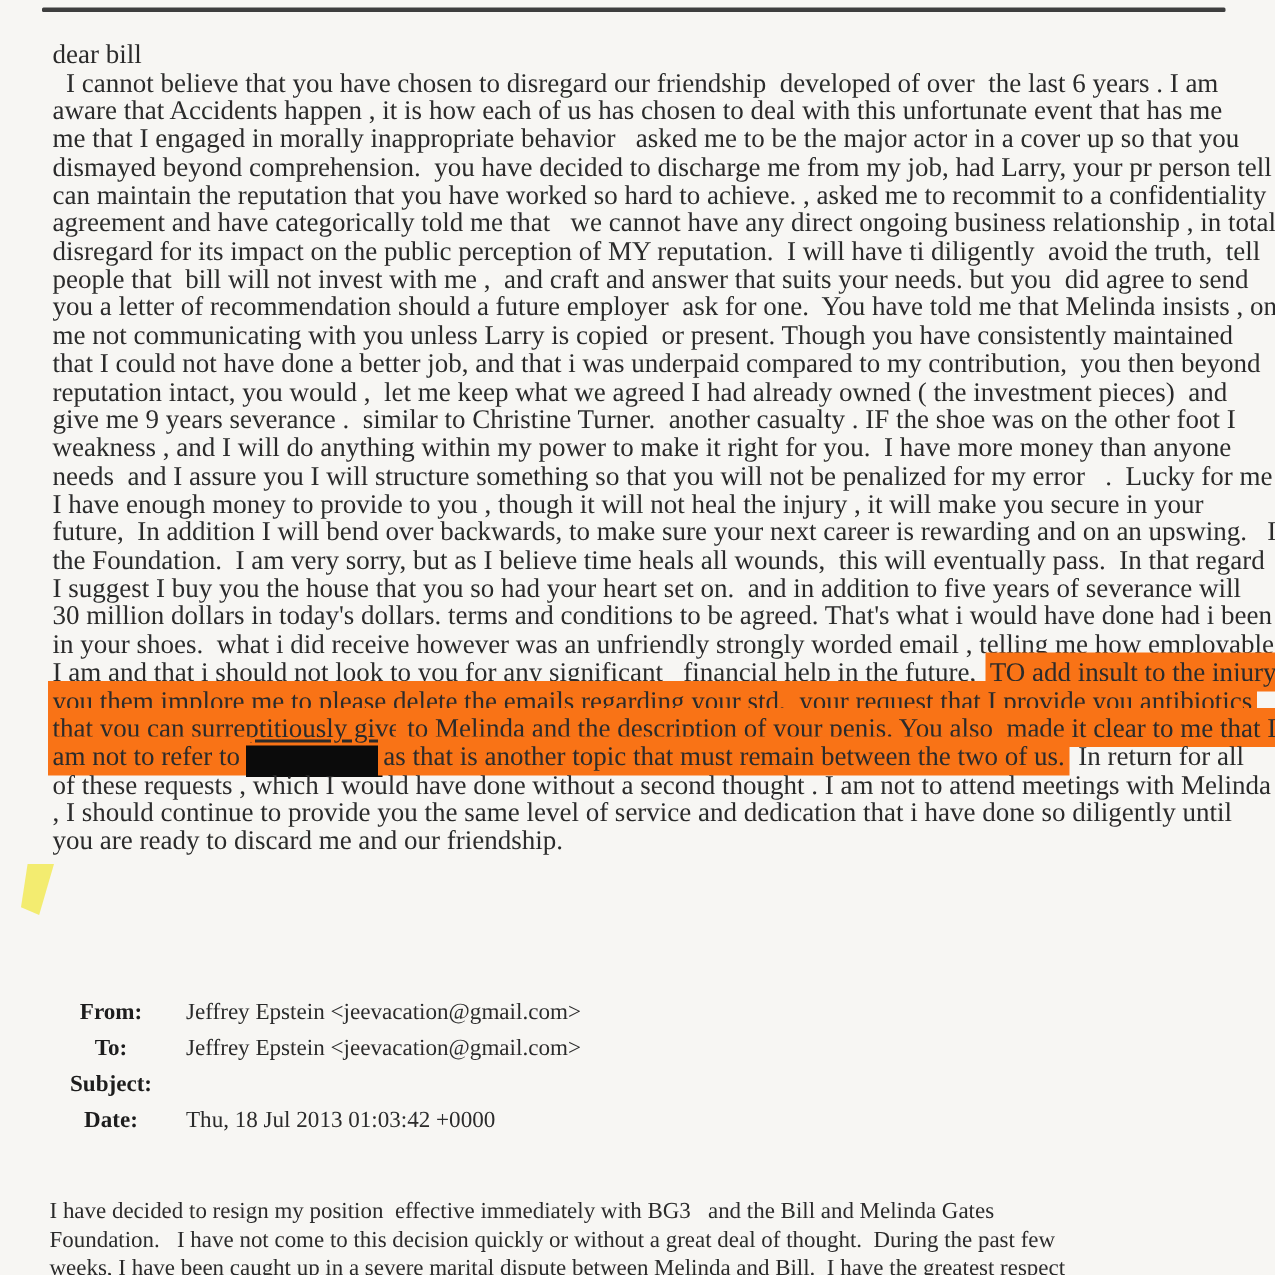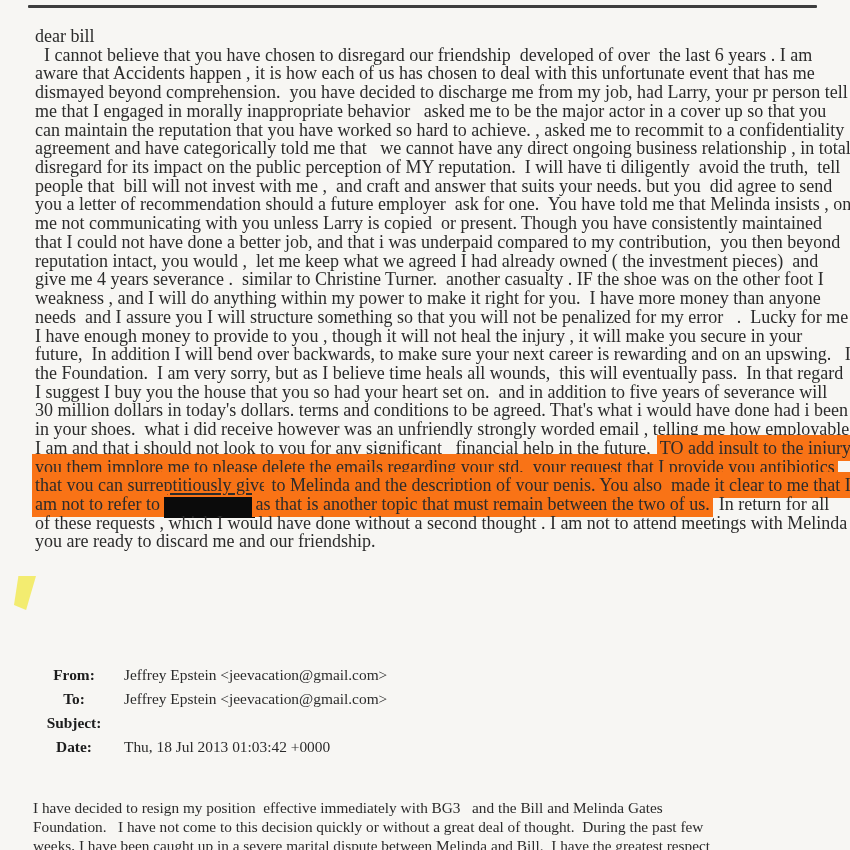--- a/index.html
+++ b/index.html
@@ -51,44 +51,45 @@
 
 <div class="page">
   <div class="top-rule scan"></div>
 
   <div class="hl-smudge"></div>
 
   <div class="email-body scan">
       <div class="line"><span>dear bill</span></div>
       <div class="line"><span>  I cannot believe that you have chosen to disregard our friendship  developed of over  the last 6 years . I am</span></div>
       <div class="line"><span>aware that Accidents happen , it is how each of us has chosen to deal with this unfortunate event that has me</span></div>
+      <div class="line"><span>me that I engaged in morally inappropriate behavior   asked me to be the major actor in a cover up so that you</span></div>
       <div class="line"><span>dismayed beyond comprehension.  you have decided to discharge me from my job, had Larry, your pr person tell</span></div>
-      <div class="line"><span>me that I engaged in morally inappropriate behavior   asked me to be the major actor in a cover up so that you</span></div>
       <div class="line"><span>can maintain the reputation that you have worked so hard to achieve. , asked me to recommit to a confidentiality</span></div>
       <div class="line"><span>agreement and have categorically told me that   we cannot have any direct ongoing business relationship , in total</span></div>
       <div class="line"><span>disregard for its impact on the public perception of MY reputation.  I will have ti diligently  avoid the truth,  tell</span></div>
       <div class="line"><span>people that  bill will not invest with me ,  and craft and answer that suits your needs. but you  did agree to send</span></div>
       <div class="line"><span>you a letter of recommendation should a future employer  ask for one.  You have told me that Melinda insists , on</span></div>
       <div class="line"><span>me not communicating with you unless Larry is copied  or present. Though you have consistently maintained</span></div>
       <div class="line"><span>that I could not have done a better job, and that i was underpaid compared to my contribution,  you then beyond</span></div>
       <div class="line"><span>reputation intact, you would ,  let me keep what we agreed I had already owned ( the investment pieces)  and</span></div>
-      <div class="line"><span>give me 4 years severance .  similar to Christine Turner.  another casualty . IF the shoe was on the other foot I</span></div>
+      <div class="line"><span>give me 9 years severance .  similar to Christine Turner.  another casualty . IF the shoe was on the other foot I</span></div>
       <div class="line"><span>weakness , and I will do anything within my power to make it right for you.  I have more money than anyone</span></div>
       <div class="line"><span>needs  and I assure you I will structure something so that you will not be penalized for my error   .  Lucky for me</span></div>
       <div class="line"><span>I have enough money to provide to you , though it will not heal the injury , it will make you secure in your</span></div>
       <div class="line"><span>future,  In addition I will bend over backwards, to make sure your next career is rewarding and on an upswing.   I</span></div>
       <div class="line"><span>the Foundation.  I am very sorry, but as I believe time heals all wounds,  this will eventually pass.  In that regard</span></div>
       <div class="line"><span>I suggest I buy you the house that you so had your heart set on.  and in addition to five years of severance will</span></div>
       <div class="line"><span>30 million dollars in today's dollars. terms and conditions to be agreed. That's what i would have done had i been</span></div>
       <div class="line"><span>in your shoes.  what i did receive however was an unfriendly strongly worded email , telling me how employable</span></div>
       <div class="line"><span>I am and that i should not look to you for any significant   financial help in the future,  </span><span class="hl">TO add insult to the injury</span></div>
       <div class="line"><span class="hl">you them implore me to please delete the emails regarding your std,  your request that I provide you antibiotics</span></div>
       <div class="line"><span class="hl">that you can </span><span class="hl u">surreptitiously give</span><span class="hl"> to Melinda and the description of your penis. You also  made it clear to me that I</span></div>
       <div class="line"><span class="hl">am not to refer to </span><span class="redact"></span><span class="hl">as that is another topic that must remain between the two of us.</span><span>  In return for all</span></div>
       <div class="line"><span>of these requests , which I would have done without a second thought . I am not to attend meetings with Melinda</span></div>
+      <div class="line"><span>, I should continue to provide you the same level of service and dedication that i have done so diligently until</span></div>
       <div class="line"><span>you are ready to discard me and our friendship.</span></div>
     </div>
 
   <div class="headers scan">
     <div class="hrow">
       <span class="hlabel">From:</span>
       <span class="hvalue">Jeffrey Epstein &lt;jeevacation@gmail.com&gt;</span>
     </div>
     <div class="hrow">
       <span class="hlabel">To:</span>

